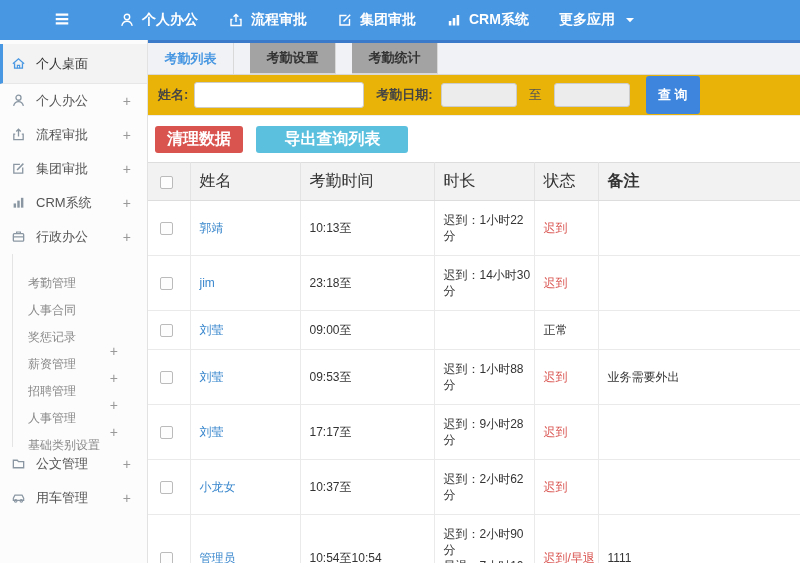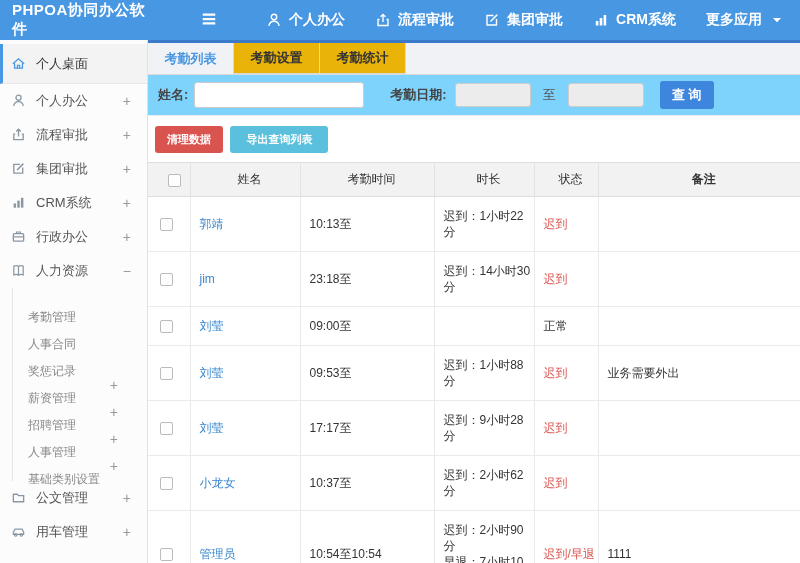--- a/index.html
+++ b/index.html
@@ -34,69 +34,68 @@
   .submenu { margin-left:12px; border-left:1px solid #e4e4e4; padding:2px 0; }
   .sub-item { display:flex; align-items:center; height:27px; padding-left:15px;
     font-size:12px; color:#888; cursor:pointer; }
   .sub-item .lbl { flex:1;margin-top:28px; }
   .sub-item .expander { padding-right:29px; }
 
   
   .main { position:absolute; left:148px; top:40px; width:652px; height:523px;
     border-top:3px solid #3b79c9; background:#fff; }
 
-  .tabbar { display:flex; height:32px; background:#f0f2f5; border-bottom:1px solid #d9d9d9; }
+  .tabbar { display:flex; height:32px; background:#f0f2f5; border-bottom:1px solid #d9d9d9;gap:16px; }
   .tab { width:86px; display:flex; align-items:center; justify-content:center;
     font-size:13px; font-weight:bold; color:#333; cursor:pointer;
-    background:#eab308; border:1px solid #d9d9d9; border-top:none; border-left:none; }
+    background:#a3a3a3; border:1px solid #d9d9d9; border-top:none; border-left:none; }
   .tab.active { background:transparent; color:var(--accent,#4897e2); border:none;
     border-right:1px solid #d9d9d9; }
   .tabbar .spacer { flex:1; }
 
-  .filter-row { display:flex; align-items:center; height:41px; background:#7dd3fc;
+  .filter-row { display:flex; align-items:center; height:41px; background:#eab308;
     border-bottom:1px solid #ececec; padding-left:10px; font-size:13px; color:#444; }
   .filter-row label { font-weight:bold; }
   .inp-name { width:170px; height:26px; margin-left:6px; border:1px solid #ccc;
     border-radius:3px; background:#fff; padding:0 6px; font-size:12px; }
-  .lbl-date { margin-left:26px; }
+  .lbl-date { margin-left:12px; }
   .inp-date { width:76px; height:24px; margin-left:8px; border:1px solid #ccc;
     border-radius:3px; background:#ececec; padding:0 5px; font-size:12px; }
   .to-lbl { margin:0 4px 0 12px; color:#555; }
-  .btn-search { margin-left:16px; height:28px; width:54px; background:#3d85dd; color:#fff;
+  .btn-search { margin-left:16px; height:38px; width:54px; background:#3d85dd; color:#fff;
     border:none; border-radius:3px; font-size:13px; font-weight:bold; cursor:pointer; }
 
   .actions { padding:10px 0 9px 7px; background:#fff; }
-  .btn { height:27px; border:none; border-radius:3px; color:#fff; font-size:11px;
+  .btn { height:27px; border:none; border-radius:3px; color:#fff; font-size:16px;
     font-weight:bold; padding:0 12px; cursor:pointer; }
   .btn-danger { background:var(--danger,#d9534f); }
-  .btn-info { background:var(--info,#5bc0de); margin-left:3px; padding:0 16px; }
+  .btn-info { background:var(--info,#5bc0de); margin-left:9px; padding:0 28px; }
 
   table { width:652px; border-collapse:collapse; table-layout:fixed; border-top:1px solid #ddd; }
-  thead th { background:#f2f2f2; font-size:12px; font-weight:normal; color:#333;
-    text-align:center; padding:8px 0 8px 9px; border-bottom:1px solid #ddd;
+  thead th { background:#f2f2f2; font-size:16px; font-weight:normal; color:#333;
+    text-align:left; padding:8px 0 8px 9px; border-bottom:1px solid #ddd;
     border-right:1px solid #e3e3e3; }
   thead th:last-child { border-right:none;font-weight:bold; }
   tbody td { font-size:12px; color:#333; padding:11px 2px 11px 9px; vertical-align:middle;
     border-bottom:1px solid #eaeaea; border-right:1px solid #eaeaea; line-height:16px;
     background:#fff; }
   tbody td:last-child { border-right:none; }
   td.name-cell a { color:var(--link,#3a87cd); text-decoration:none; cursor:pointer; }
   .status-late { color:var(--danger,#d9534f);text-align:right; }
   .status-normal { color:#333; }
   .cb { display:inline-block; width:13px; height:13px; border:1px solid #bbb;
     border-radius:2px; background:#fdfdfd; cursor:pointer; vertical-align:middle; }
   th.cb-col, td.cb-cell { padding-left:12px; }
 </style>
 </head>
 <body>
 
 <div class="app">
 
   <header class="topbar">
-    <div class="logo">PHPOA协同办公软件</div>
     <div class="menu-btn"><svg viewBox="0 0 16 16">
           <path d="M3 4.5h10M3 8h10M3 11.5h10" stroke="currentColor" stroke-width="1.8" fill="none"></path>
         </svg></div>
     <nav class="top-nav">
         <div class="nav-item">
           <span class="icon">
             <svg viewBox="0 0 16 16">
               <circle cx="8" cy="5" r="2.7" fill="none" stroke="currentColor" stroke-width="1.4"></circle>
               <path d="M2.8 13.8c.7-3.2 2.8-4.6 5.2-4.6s4.5 1.4 5.2 4.6" fill="none" stroke="currentColor" stroke-width="1.4"></path>
             </svg>
@@ -197,29 +196,20 @@
       </div>
       <div class="side-item">
         <span class="side-icon">
           <svg viewBox="0 0 16 16">
             <rect x="2.5" y="5" width="11" height="8" rx="1" fill="none" stroke="currentColor" stroke-width="1.4"></rect>
             <path d="M6 5V3.2h4V5M2.5 8.5h11" fill="none" stroke="currentColor" stroke-width="1.3"></path>
           </svg>
         </span>
         <span class="lbl">行政办公</span>
         <span class="expander">+</span>
-      </div>
-      <div class="side-item">
-        <span class="side-icon">
-          <svg viewBox="0 0 16 16">
-            <path d="M8 3.6C6.9 2.7 4.6 2.6 3 3.3v9.4c1.6-.7 3.9-.6 5 .3 1.1-.9 3.4-1 5-.3V3.3c-1.6-.7-3.9-.6-5 .3v9.4" fill="none" stroke="currentColor" stroke-width="1.3"></path>
-          </svg>
-        </span>
-        <span class="lbl">人力资源</span>
-        <span class="expander">−</span>
       </div>
       <div class="submenu">
         <div class="sub-item">
           <span class="lbl">考勤管理</span>
           <span class="expander"></span>
         </div>
         <div class="sub-item">
           <span class="lbl">人事合同</span>
           <span class="expander"></span>
         </div>

